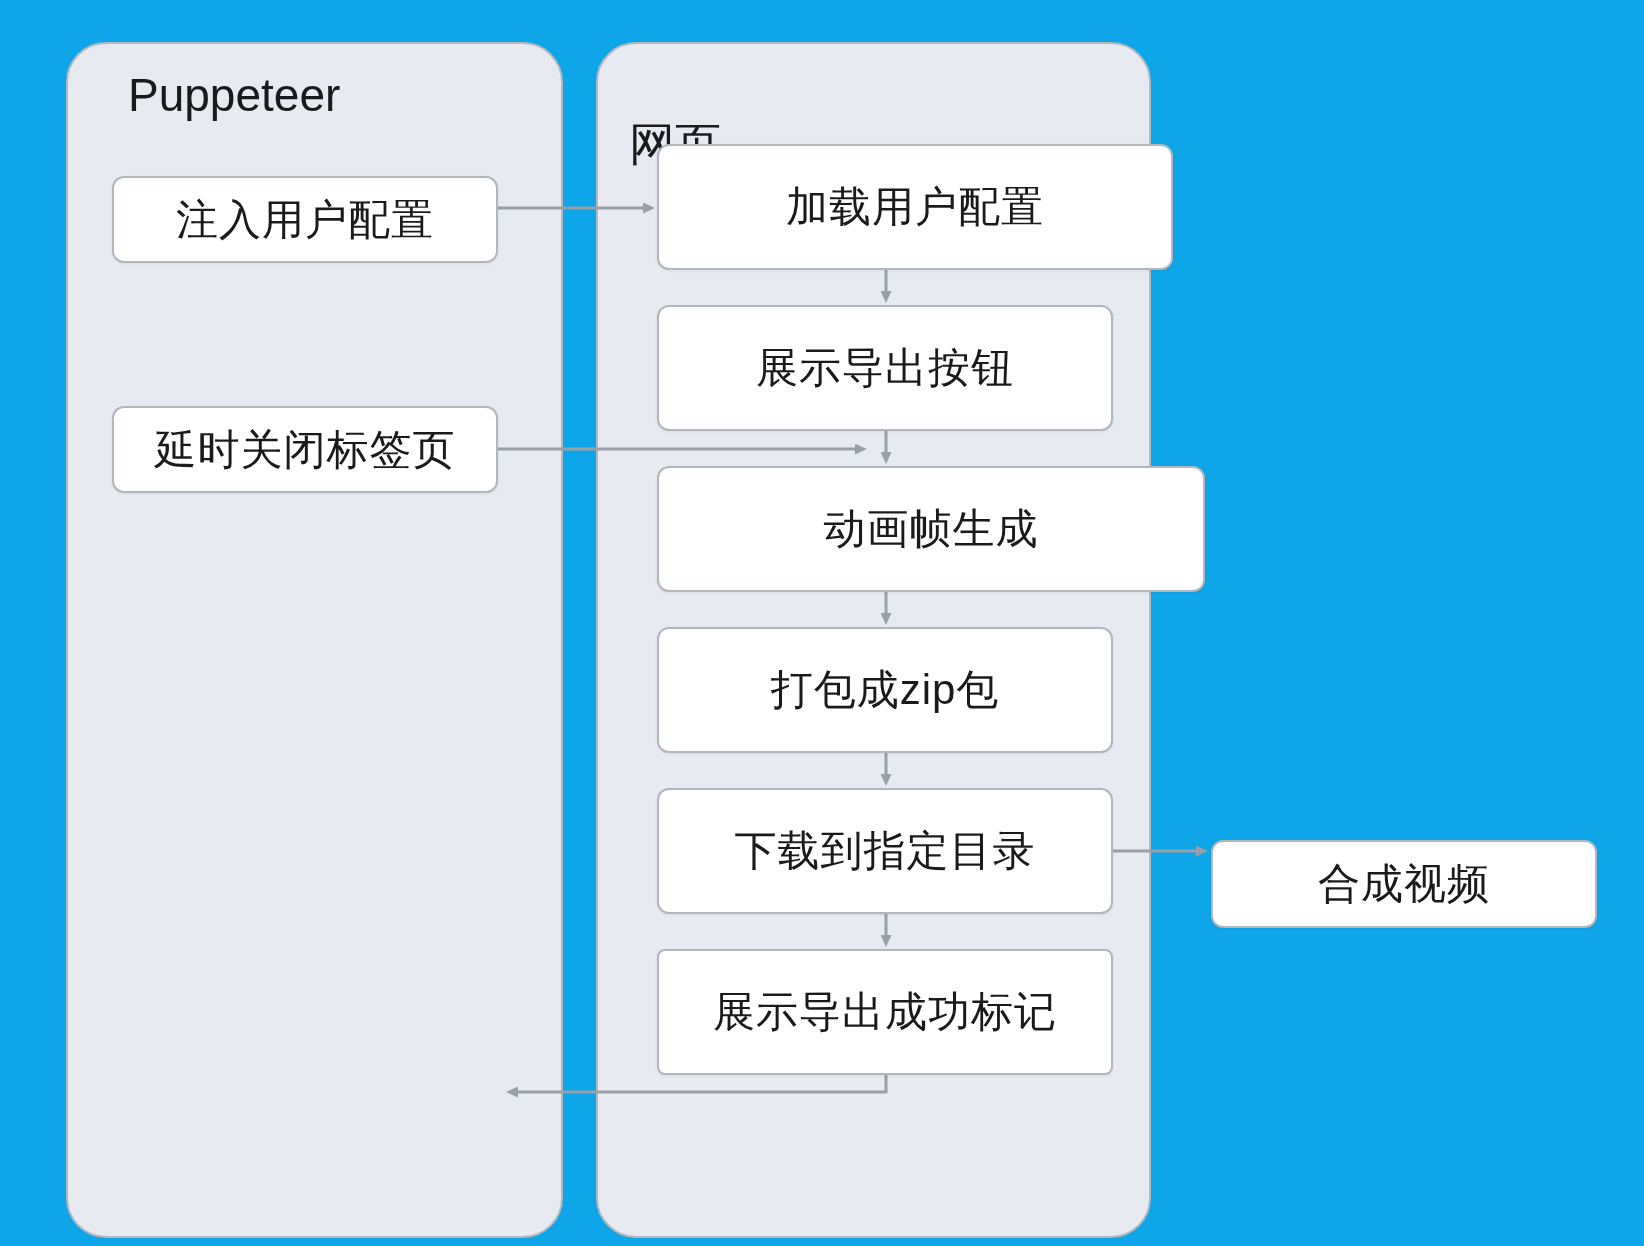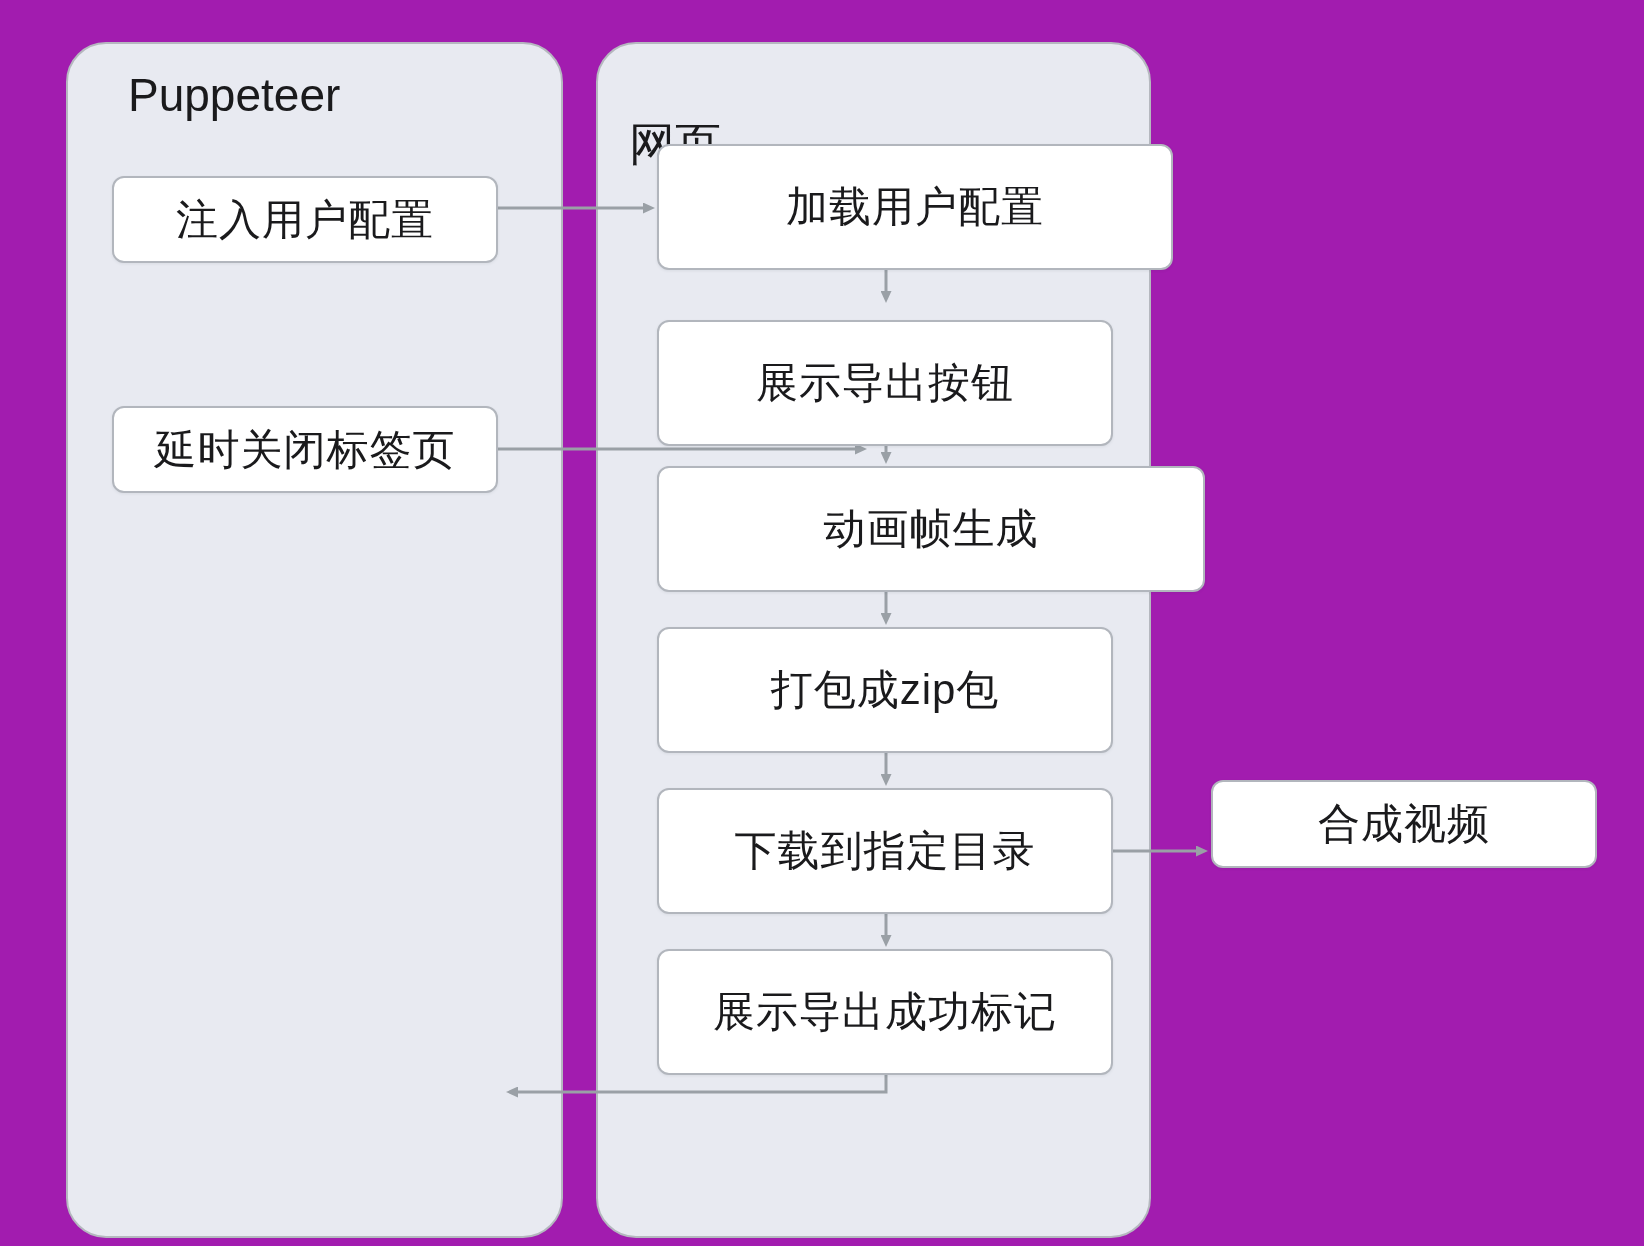--- a/index.html
+++ b/index.html
@@ -5,21 +5,21 @@
   html, body {
     margin: 0;
     padding: 0;
     background: #ffffff;
     font-family: "Liberation Sans", "DejaVu Sans", sans-serif;
   }
   .stage {
     position: relative;
     width: 1644px;
     height: 1246px;
-    background: #a21caf;
+    background: #0ea5e9;
     overflow: hidden;
     color: var(--text, #1a1a1c);
   }
   .lane {
     position: absolute;
     box-sizing: border-box;
     background: var(--container-fill, #e8eaf1);
     border: 2px solid var(--container-border, #b5b8bf);
     border-radius: 40px;
     z-index: 1;
@@ -89,21 +89,21 @@
     <line class="edge" x1="498" y1="449" x2="856" y2="449" marker-end="url(#ah)"></line>
     <line class="edge" x1="886" y1="592" x2="886" y2="614" marker-end="url(#ah)"></line>
     <line class="edge" x1="886" y1="753" x2="886" y2="775" marker-end="url(#ah)"></line>
     <line class="edge" x1="1113" y1="851" x2="1197" y2="851" marker-end="url(#ah)"></line>
     <line class="edge" x1="886" y1="914" x2="886" y2="936" marker-end="url(#ah)"></line>
     <polyline class="edge" points="886,1075 886,1092 517,1092" marker-end="url(#ah)"></polyline>
   </svg>
 
   <div class="node" style="left:112px; top:176px; width:386px; height:87px;">注入用户配置</div>
   <div class="node" style="left:657px; top:144px; width:516px; height:126px;">加载用户配置</div>
-  <div class="node" style="left:657px; top:305px; width:456px; height:126px;margin-top:15px;">展示导出按钮</div>
+  <div class="node" style="left:657px; top:305px; width:456px; height:126px;">展示导出按钮</div>
   <div class="node" style="left:112px; top:406px; width:386px; height:87px;">延时关闭标签页</div>
   <div class="node" style="left:657px; top:466px; width:548px; height:126px;">动画帧生成</div>
   <div class="node" style="left:657px; top:627px; width:456px; height:126px;">打包成zip包</div>
   <div class="node" style="left:657px; top:788px; width:456px; height:126px;font-family:Liberation Serif, serif;">下载到指定目录</div>
-  <div class="node" style="left:657px; top:949px; width:456px; height:126px;">展示导出成功标记</div>
-  <div class="node" style="left:1211px; top:780px; width:386px; height:88px;">合成视频</div>
+  <div class="node" style="left:657px; top:949px; width:456px; height:126px;border-radius:8px;">展示导出成功标记</div>
+  <div class="node" style="left:1211px; top:840px; width:386px; height:88px;">合成视频</div>
 
 </div>
 
 </body></html>

